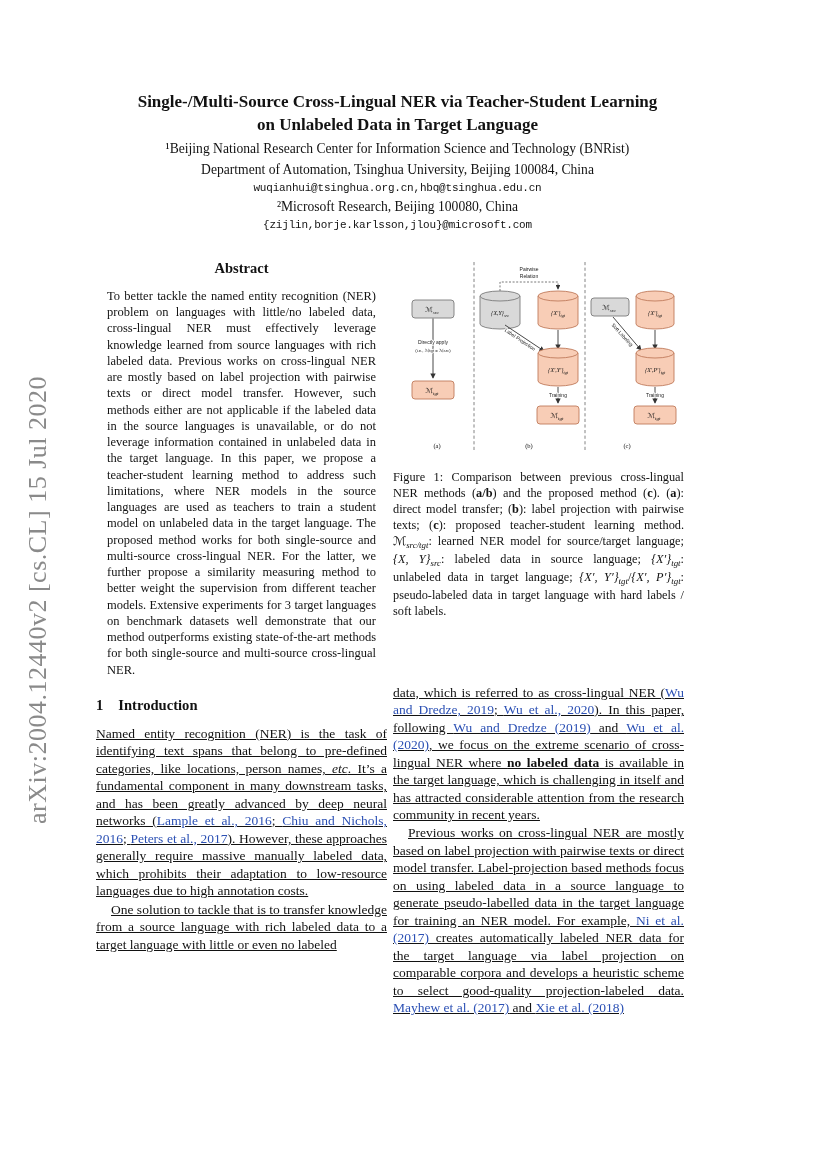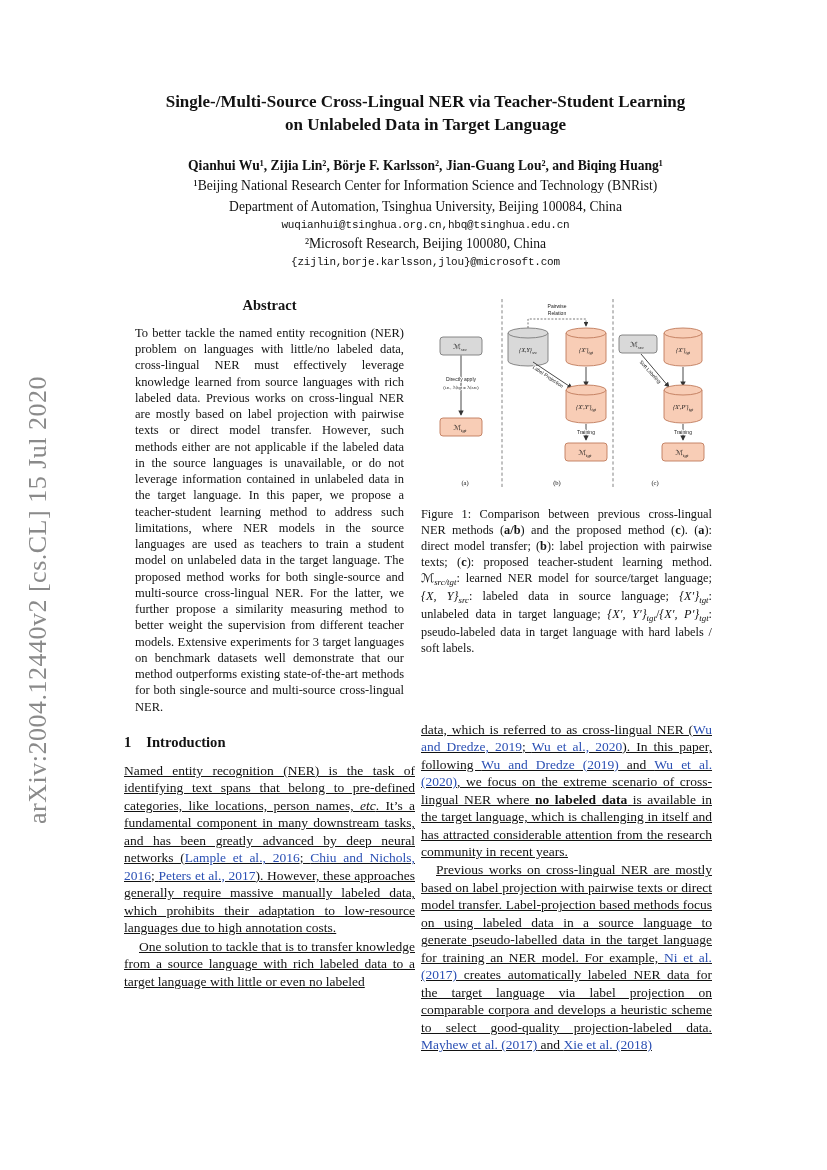--- a/index.html
+++ b/index.html
@@ -7,21 +7,21 @@
   body {
     width:827px; height:1170px; position:relative; overflow:hidden;
     font-family:"Liberation Serif","DejaVu Serif","DejaVu Sans",serif;
     color:#121212;
   }
   .arxiv-banner {
     position:absolute; left:38px; top:600px;
     transform:translate(-50%,-50%) rotate(-90deg);
     white-space:nowrap; color:#8a8a8a; font-size:26px; letter-spacing:.5px;
   }
-  .content { position:absolute; left:124px; top:90px; width:603px; }
+  .content { position:absolute; left:96px; top:90px; width:603px; }
   .title { text-align:center; font-weight:bold; font-size:17px; line-height:1.38; }
   .authors { text-align:center; font-weight:bold; font-size:13.6px; margin-top:21px; }
   .affil { text-align:center; font-size:13.6px; margin-top:5px; }
   .affil.first { margin-top:4px; }
   .email { text-align:center; font-family:"Liberation Mono","DejaVu Sans Mono",monospace; font-size:11px; margin-top:4px; letter-spacing:-0.2px; }
   .columns { display:flex; gap:6px; margin-top:29px; }
   .col { width:291px; }
   .abstract-heading { text-align:center; font-weight:bold; font-size:14.5px; margin-bottom:11px; }
   .abstract-body { padding:0 11px; font-size:12.5px; line-height:1.3; text-align:justify; }
   .section-heading { font-weight:bold; font-size:14.6px; margin-top:19px; margin-bottom:11px; }
@@ -63,21 +63,20 @@
 
   <div class="arxiv-banner">arXiv:2004.12440v2  [cs.CL]  15 Jul 2020</div>
 
   <div class="content">
 
     <h1 class="title">
       <span>Single-/Multi-Source Cross-Lingual NER via Teacher-Student Learning</span><br>
       <span>on Unlabeled Data in Target Language</span>
     </h1>
 
-    <div class="authors">Qianhui Wu¹, Zijia Lin², Börje F. Karlsson², Jian-Guang Lou², and Biqing Huang¹</div>
     <div class="affil first">¹Beijing National Research Center for Information Science and Technology (BNRist)</div>
     <div class="affil">Department of Automation, Tsinghua University, Beijing 100084, China</div>
     <div class="email">wuqianhui@tsinghua.org.cn,hbq@tsinghua.edu.cn</div>
     <div class="affil">²Microsoft Research, Beijing 100080, China</div>
     <div class="email">{zijlin,borje.karlsson,jlou}@microsoft.com</div>
 
     <div class="columns">
 
       <div class="col">
         <div class="abstract-heading">Abstract</div>

